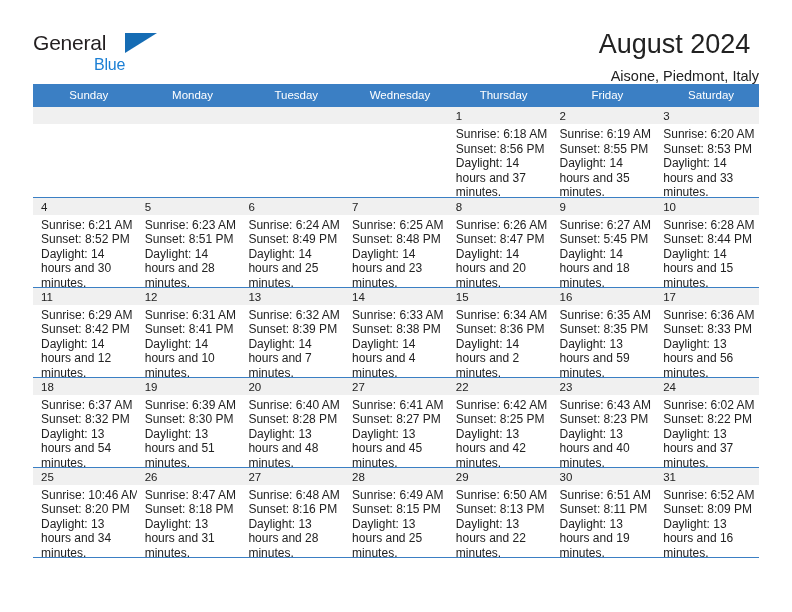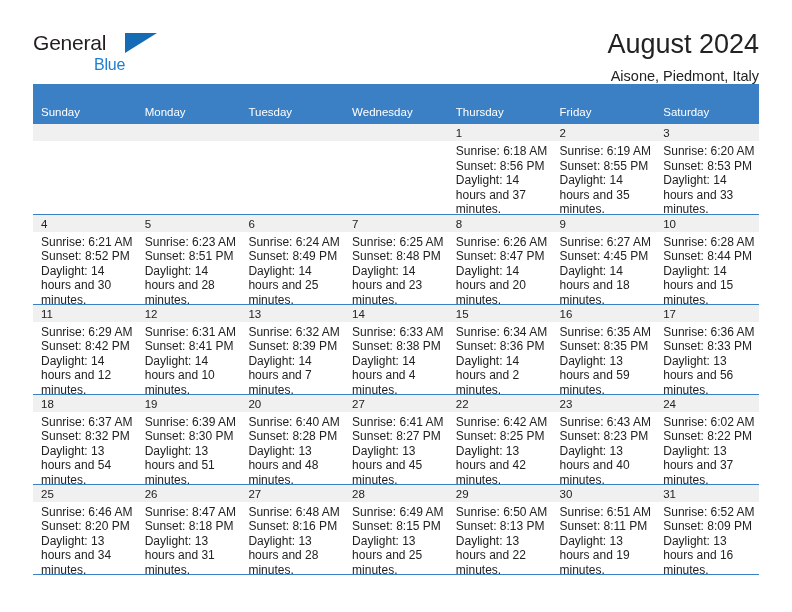--- a/index.html
+++ b/index.html
@@ -59,21 +59,20 @@
   .logo-line2 {
     margin-top: 1px;
     margin-left: 61px;
     font-size: 16px;
     line-height: 22px;
     color: #1b7fd4;
     letter-spacing: -0.2px;
   }
 
   .title-block {
-    text-align: right;
     padding-top: 0px;
   }
   .cal-title {
     font-size: 27px;
     line-height: 32px;
     color: #222222;
     font-weight: normal;
     margin: 0;
     white-space: nowrap;
   }
@@ -91,22 +90,22 @@
     width: 726px;
     border-collapse: collapse;
     table-layout: fixed;
   }
 
   .calendar th {
     background: #3b7fc4;
     color: #ffffff;
     font-size: 11.5px;
     font-weight: normal;
-    text-align: left;
-    padding: 22px 0 6px 8px;
+    text-align: center;
+    padding: 5px 0 6px 8px;
     height: 22px;
     border: none;
   }
 
   .week-row td {
     padding: 0;
     vertical-align: top;
     border-top: 1px solid #3b7fc4;
     border-bottom: none;
     border-left: none;
@@ -286,21 +285,21 @@
                 <div>Sunset: 8:47 PM</div>
                 <div class="daylight">Daylight: 14 hours and 20 minutes.</div>
               </div>
             </div>
           </td>
           <td>
             <div class="cell">
               <div class="daynum-band">9</div>
               <div class="cell-body">
                 <div>Sunrise: 6:27 AM</div>
-                <div>Sunset: 4:45 PM</div>
+                <div>Sunset: 5:45 PM</div>
                 <div class="daylight">Daylight: 14 hours and 18 minutes.</div>
               </div>
             </div>
           </td>
           <td>
             <div class="cell">
               <div class="daynum-band">10</div>
               <div class="cell-body">
                 <div>Sunrise: 6:28 AM</div>
                 <div>Sunset: 8:44 PM</div>
@@ -451,21 +450,21 @@
                 <div class="daylight">Daylight: 13 hours and 37 minutes.</div>
               </div>
             </div>
           </td>
         </tr>
         <tr class="week-row">
           <td>
             <div class="cell">
               <div class="daynum-band">25</div>
               <div class="cell-body">
-                <div>Sunrise: 6:46 AM</div>
+                <div>Sunrise: 10:46 AM</div>
                 <div>Sunset: 8:20 PM</div>
                 <div class="daylight">Daylight: 13 hours and 34 minutes.</div>
               </div>
             </div>
           </td>
           <td>
             <div class="cell">
               <div class="daynum-band">26</div>
               <div class="cell-body">
                 <div>Sunrise: 8:47 AM</div>

